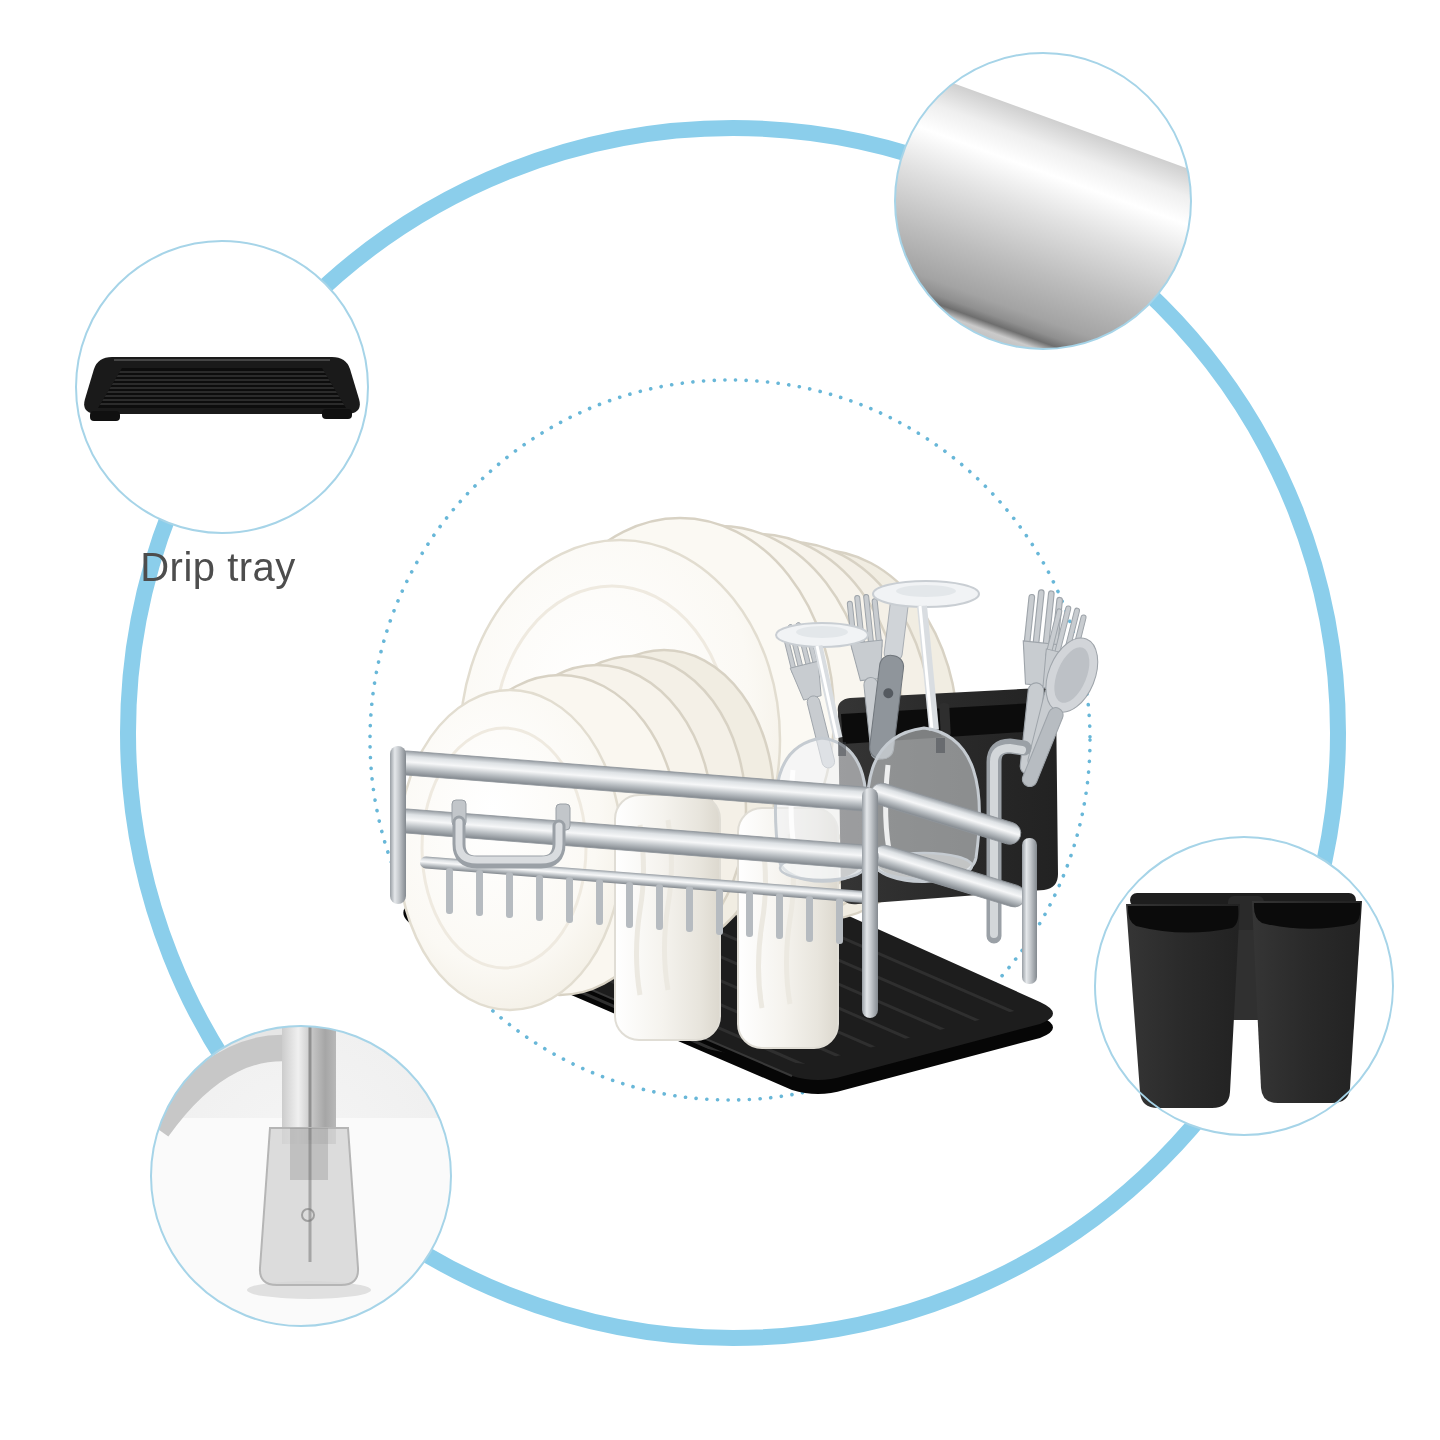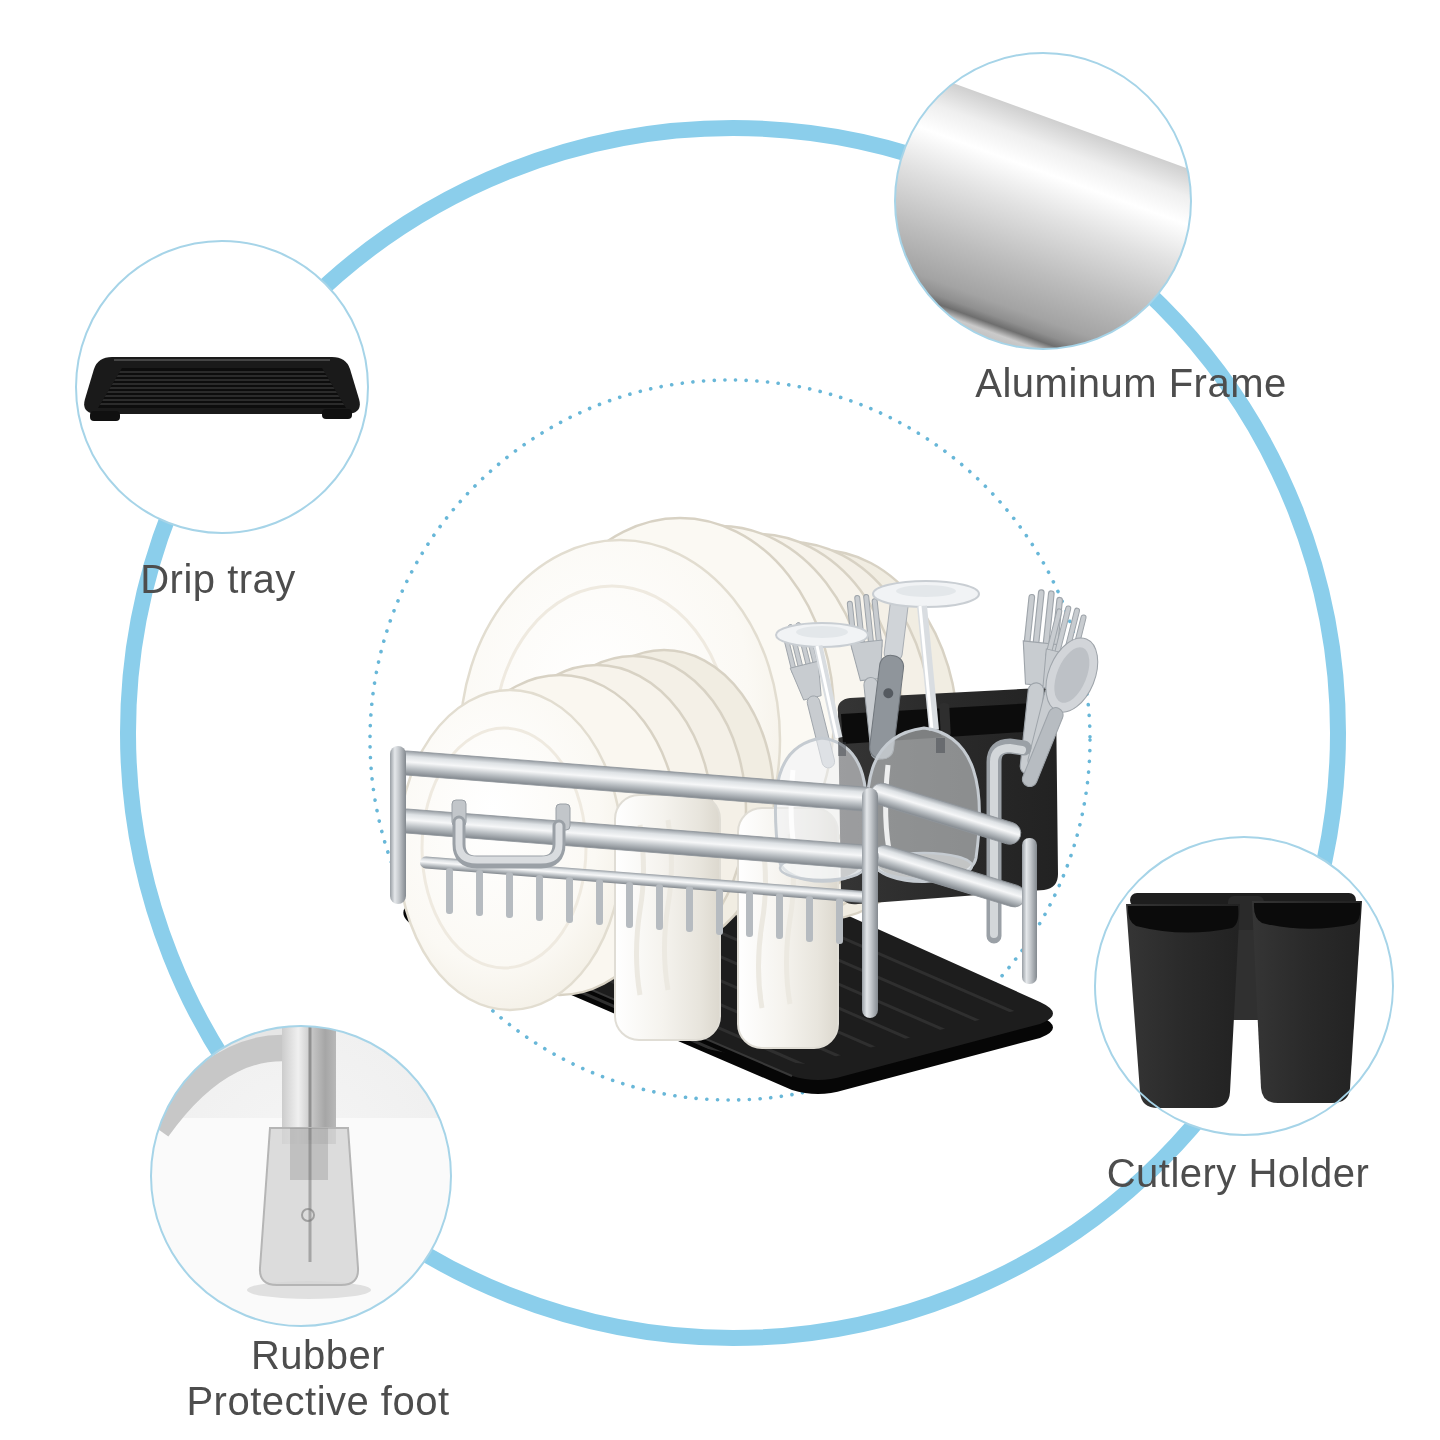--- a/index.html
+++ b/index.html
@@ -294,25 +294,19 @@
       <g>
         <rect x="452" y="800" width="14" height="26" rx="4" fill="#C2C6CA" stroke="#9AA0A6"></rect>
         <rect x="556" y="804" width="14" height="26" rx="4" fill="#C2C6CA" stroke="#9AA0A6"></rect>
         <path d="M459 822 L459 844 Q459 862 477 862 L541 862 Q559 862 559 844 L559 826" stroke="#9AA0A6" stroke-width="13" fill="none" stroke-linecap="round"></path>
         <path d="M459 822 L459 844 Q459 860 477 860 L541 860 Q559 860 559 844 L559 826" stroke="#D9DCDF" stroke-width="7" fill="none" stroke-linecap="round"></path>
       </g>
     </g>
   </g>
 </svg>
 
-<div class="label" style="left:218px;top:556px">Drip tray</div>
+<div class="label" style="left:218px;top:544px">Drip tray</div>
 
 <div class="label" style="left:1131px;top:360px">
-  <span>Aluminum Frame</span>
 </div>
 
-<div class="label" style="left:1238px;top:1150px">Cutlery Holder</div>
-
-<div class="label" style="left:318px;top:1332px">
-  <span>Rubber</span>
-  <span>Protective foot</span>
+
 </div>
-</div>
 
 </body></html>

